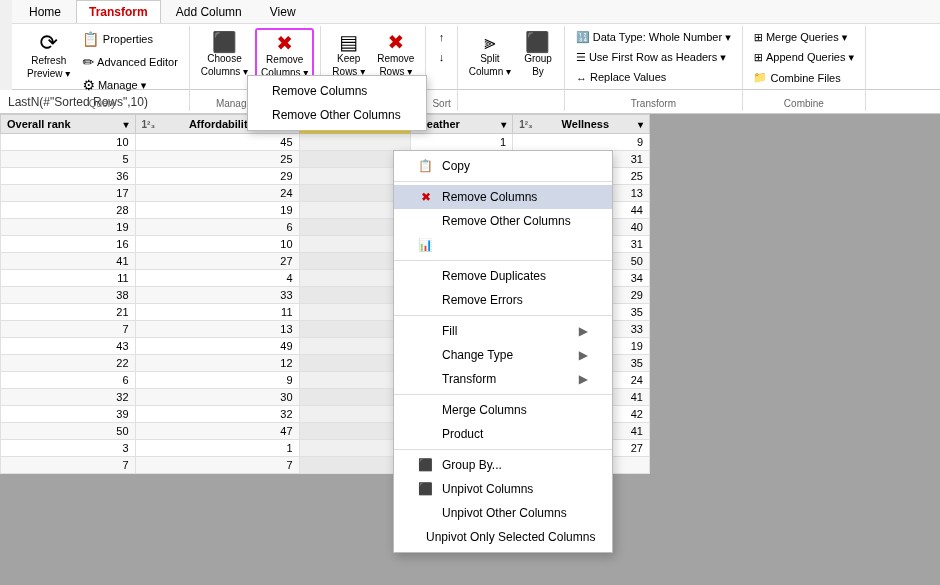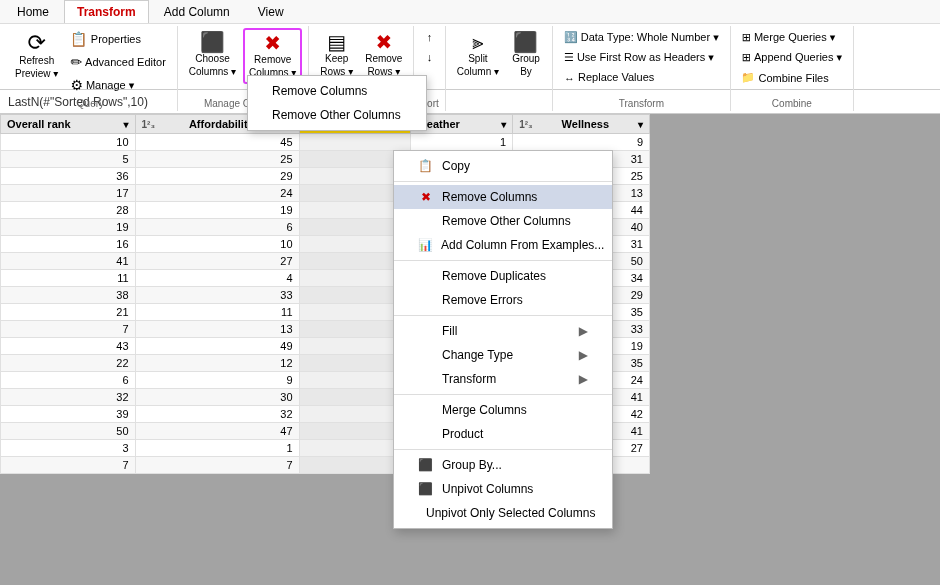--- a/index.html
+++ b/index.html
@@ -1,19 +1,19 @@
 <!DOCTYPE html>
 <html><head>
   <meta charset="utf-8">
   <style>
     * { box-sizing: border-box; margin: 0; padding: 0; }
     body { font-family: 'Segoe UI', Tahoma, Geneva, Verdana, sans-serif; font-size: 12px; background: #f0f0f0; overflow: hidden; width: 940px; height: 585px; }
 
     
-    .ribbon { background: #fff; border-bottom: 1px solid #ccc; height: 90px; display: flex; flex-direction: column; }
+    .ribbon { background: #fff; border-bottom: 1px solid #ccc; height: 90px; display: flex; flex-direction: column; margin-left: 12px; }
     .ribbon-tabs { display: flex; height: 26px; background: #f8f8f8; border-bottom: 1px solid #ddd; align-items: flex-end; padding-left: 4px; }
     .ribbon-tab { padding: 4px 12px; font-size: 12px; cursor: pointer; border: 1px solid transparent; border-bottom: none; margin-right: 2px; }
     .ribbon-tab.active { background: #fff; border-color: #ccc; color: #c00; font-weight: 600; }
     .ribbon-content { display: flex; flex: 1; align-items: stretch; padding: 2px 4px; }
 
     .ribbon-group { display: flex; flex-direction: column; align-items: center; border-right: 1px solid #ddd; padding: 2px 6px; position: relative; }
     .ribbon-group-items { display: flex; flex-direction: row; align-items: flex-start; flex: 1; gap: 2px; }
     .ribbon-group-label { font-size: 10px; color: #666; padding-top: 2px; text-align: left; }
 
     .ribbon-btn { display: flex; flex-direction: column; align-items: center; justify-content: flex-start; cursor: pointer; padding: 3px 4px; border: 1px solid transparent; border-radius: 2px; min-width: 40px; }
@@ -390,21 +390,20 @@
   <div class="cm-item highlighted-item">
     <span class="cm-icon" style="color:#c00;">✖</span>
     <span>Remove Columns</span>
   </div>
   <div class="cm-item">
     <span class="cm-icon"></span>
     <span>Remove Other Columns</span>
   </div>
   <div class="cm-item">
     <span class="cm-icon">📊</span>
-    <span>Add Column From Examples...</span>
   </div>
   <div class="cm-separator"></div>
   <div class="cm-item">
     <span class="cm-icon"></span>
     <span>Remove Duplicates</span>
   </div>
   <div class="cm-item">
     <span class="cm-icon"></span>
     <span>Remove Errors</span>
   </div>
@@ -437,16 +436,20 @@
   <div class="cm-item">
     <span class="cm-icon">⬛</span>
     <span>Group By...</span>
   </div>
   <div class="cm-item">
     <span class="cm-icon">⬛</span>
     <span>Unpivot Columns</span>
   </div>
   <div class="cm-item">
     <span class="cm-icon"></span>
+    <span>Unpivot Other Columns</span>
+  </div>
+  <div class="cm-item">
+    <span class="cm-icon"></span>
     <span>Unpivot Only Selected Columns</span>
   </div>
 
 </div>
 
 </body></html>

